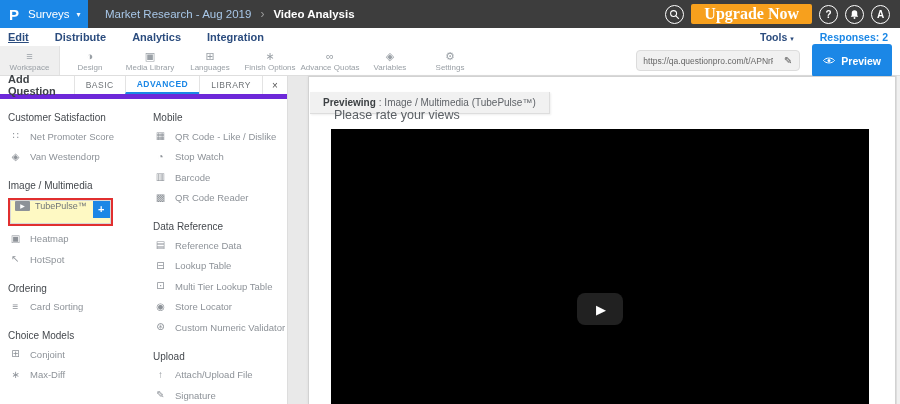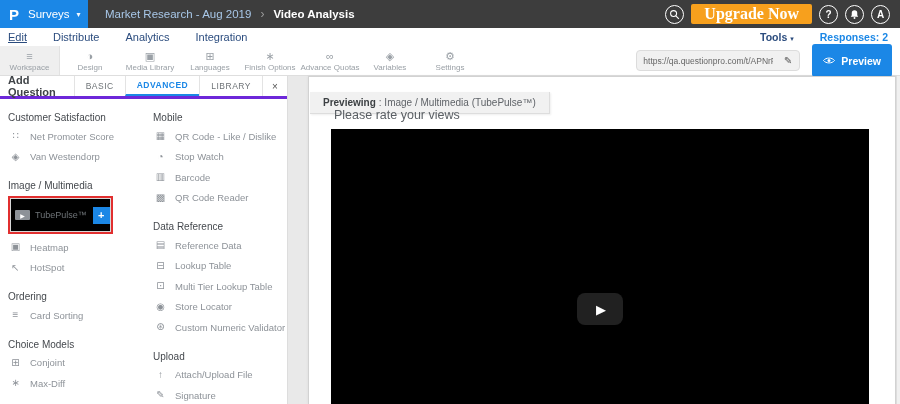--- a/index.html
+++ b/index.html
@@ -17,57 +17,57 @@
   .crumb-parent{color:#a8c7e8}
   .crumb-sep{color:#9a9a9a;font-size:12px}
   .crumb-cur{color:#fff;font-weight:700}
   .hdr-right{margin-left:auto;display:flex;align-items:center;gap:7px;padding-right:10px}
   .circ{width:19px;height:19px;border-radius:50%;border:1.5px solid #fff;background:transparent;display:flex;align-items:center;justify-content:center;color:#fff;font-size:10px;font-weight:700;flex:0 0 auto}
   .upgrade{height:20px;background:#f7a01d;border:none;border-radius:2px;color:#fff;font-weight:700;font-size:16px;padding:0 13px;font-family:Liberation Serif, serif}
 
   
   .nav{position:absolute;top:28px;left:0;right:0;height:18px;background:#fff;display:flex;align-items:center;font-size:11px}
   .nav-left{display:flex;gap:26px;padding-left:8px}
-  .nav-link{color:#2b4c7e;font-weight:400;cursor:pointer}
+  .nav-link{color:#2b4c7e;font-weight:700;cursor:pointer}
   .nav-link.active{text-decoration:underline}
   .nav-right{margin-left:auto;display:flex;align-items:center;gap:26px;padding-right:12px;font-size:10.5px}
   .tools{color:#2b4c7e;font-weight:700;cursor:pointer}
   .tools .caret2{font-size:7px}
   .responses{color:#1b87e6;font-weight:700;cursor:pointer}
 
   
   .tbar{position:absolute;top:46px;left:0;right:0;height:30px;background:#fff;border-bottom:1px solid #dedede;display:flex;align-items:stretch}
   .titem{width:60px;display:flex;flex-direction:column;align-items:center;justify-content:center;gap:1px;color:#9aa0a6;cursor:pointer}
   .titem.active{background:#efefef;border-right:1px solid #e2e2e2}
   .tglyph{font-size:11px;line-height:12px}
   .tlabel{font-size:8px;white-space:nowrap}
   .tbar-right{margin-left:auto;display:flex;align-items:center;gap:12px;padding-right:8px}
   .urlbox{display:flex;align-items:center;height:21px;background:#f1f1f1;border:1px solid #dcdcdc;border-radius:4px;padding-right:2px}
   .urlinput{border:none;background:transparent;font-size:8.5px;color:#666;width:142px;padding:0 6px;font-family:inherit;outline:none}
   .pencil{width:18px;text-align:center;color:#555;font-size:10px;cursor:pointer}
   .preview-btn{height:33px;background:#1b87e6;color:#fff;border:none;border-radius:3px;font-size:10.5px;font-weight:700;display:flex;align-items:center;gap:6px;padding:0 11px;font-family:inherit}
 
   
   .lpanel{position:absolute;top:76px;bottom:0;left:0;width:288px;background:#fff;border-right:1px solid #ddd}
-  .panel-head{height:23px;border-bottom:3px solid #6d28d9;display:flex;align-items:stretch}
+  .panel-head{height:23px;border-bottom:5px solid #6d28d9;display:flex;align-items:stretch}
   .panel-title{flex:1;display:flex;align-items:center;padding-left:8px;font-size:11px;font-weight:700;color:#3f4347}
   .tab{display:flex;align-items:center;justify-content:center;font-size:8.5px;letter-spacing:.5px;color:#6d7276;border-left:1px solid #e3e3e3;padding:0 11px;cursor:pointer}
   .tab.active{color:#1b87e6;font-weight:700;border-bottom:2px solid #1b87e6}
   .tab-close{width:25px;font-size:10px;color:#555;letter-spacing:0}
   .cols{display:flex;padding-left:8px}
   .colA{width:132px}
   .colB{flex:1;padding-left:13px}
   .sec{margin-top:10px}
   .sec-title{font-size:10px;color:#45494e;height:17px;display:flex;align-items:center}
   .qrow{display:flex;align-items:center;gap:7px;height:20.5px;color:#8d9298;font-size:9.5px;cursor:pointer;white-space:nowrap}
   .qicon{width:15px;flex:0 0 15px;text-align:center;font-size:10px;line-height:10px}
   .qicon.bars{font-size:6px;letter-spacing:-1px}
   
   .tube-outer{display:inline-block;border:2px solid #e12f2f;margin:2px 0 3px 0}
-  .tube-item{display:flex;align-items:center;background:#000000;border:1px solid #d7d7d7;height:34px;cursor:pointer}
+  .tube-item{display:flex;align-items:flex-start;background:#fef9c3;border:1px solid #d7d7d7;height:24px;cursor:pointer}
   .video-ico{width:15px;height:10px;background:#8d9298;border-radius:1px;color:#fff;font-size:6px;display:flex;align-items:center;justify-content:center;margin:0 0 0 4px}
   .tube-label{font-size:9px;color:#6f7478;padding:0 6px 0 5px}
   .tube-add{width:17px;height:17px;background:#1b87e6;color:#fff;font-size:11px;font-weight:700;display:flex;align-items:center;justify-content:center;cursor:pointer}
 
   
   .ppanel{position:absolute;top:76px;bottom:0;left:308px;right:4px;background:#fff;border:1px solid #d2d2d2;border-bottom:none;box-shadow:0 0 3px rgba(0,0,0,.06)}
   .ptab{position:absolute;top:15px;left:1px;height:22px;background:#f1f1f1;border:1px solid #ddd;border-top:none;border-left:none;display:flex;align-items:center;padding:0 13px;font-size:10px;box-shadow:1px 1px 2px rgba(0,0,0,.07)}
   .ptab-bold{font-weight:700;color:#3c4043}
   .ptab-rest{color:#5f6368;margin-left:3px}
   .pq-title{position:absolute;top:31px;left:25px;font-size:12.5px;color:#5a5f64}

